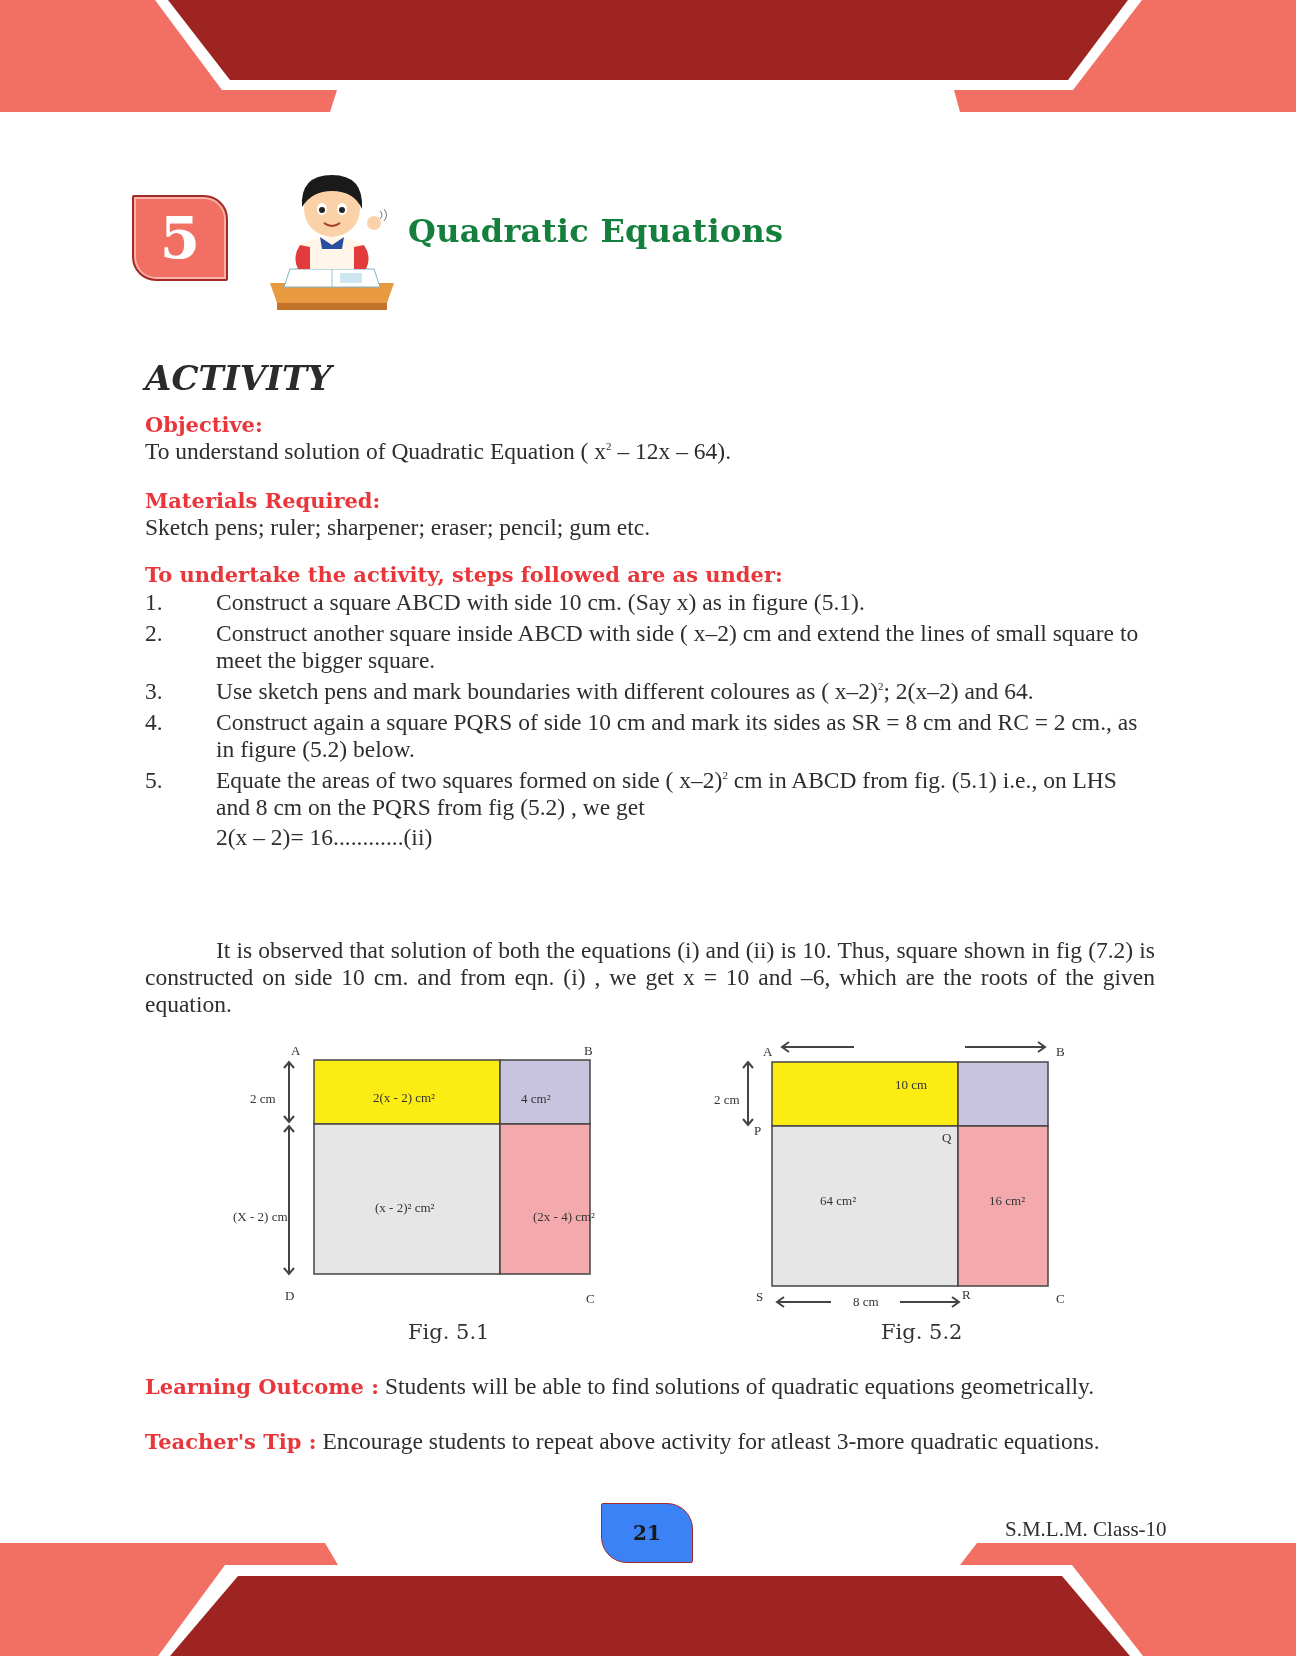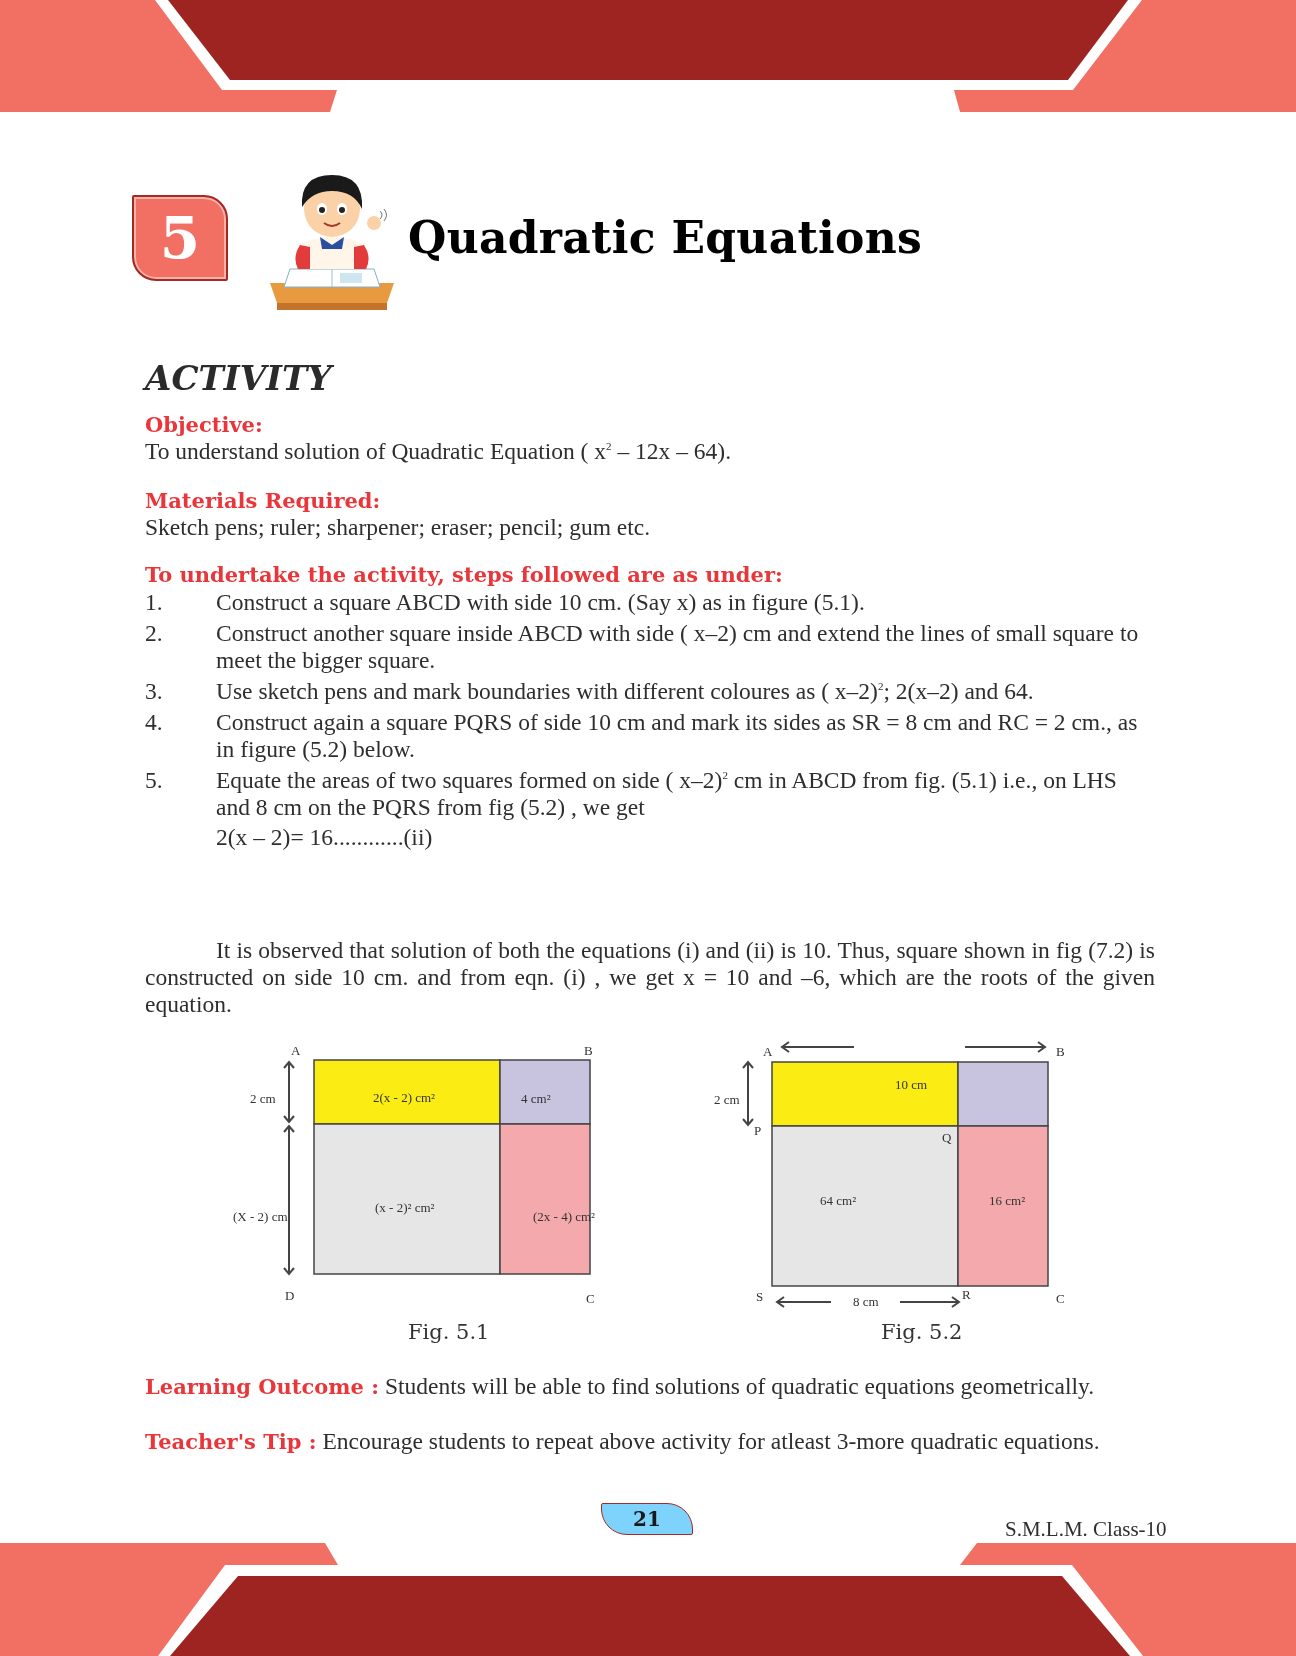--- a/index.html
+++ b/index.html
@@ -6,36 +6,36 @@
   body { width: 1296px; height: 1656px; position: relative; background: #ffffff; overflow: hidden;
          font-family: "DejaVu Serif", serif; color: #2b2b2b; }
   .abs { position: absolute; }
   svg.deco { position: absolute; left: 0; }
   .chapter-badge { left: 132px; top: 195px; width: 96px; height: 86px; background: #f26f63;
     border: 2px solid #a52a24; border-radius: 2px 24px 2px 24px; box-sizing: border-box;
     box-shadow: inset 0 0 0 2px #f7b2aa; display: flex; align-items: center; justify-content: center; }
   .chapter-badge span { font-family: "DejaVu Serif", serif; font-weight: bold; font-size: 58px; color: #fff; }
   .mascot { left: 262px; top: 165px; width: 140px; height: 148px; }
   .chapter-title { left: 408px; top: 212px; font-family: "DejaVu Serif", serif; font-weight: bold;
-    font-size: 44px; color: #000000; letter-spacing: 0.3px; }
+    font-size: 32px; color: #15803d; letter-spacing: 0.3px; }
   .activity { left: 145px; top: 358px; font-family: "DejaVu Serif", serif; font-weight: bold; font-style: italic;
     font-size: 34px; color: #2b2b2b; }
   .heading { font-family: "DejaVu Serif", serif; font-weight: bold; color: #e8363a; font-size: 21px; }
   .body-text { font-family: "Liberation Serif", serif; font-size: 23.5px; color: #2e2e2e; line-height: 27px; }
   sup { font-size: 11px; vertical-align: 9px; line-height: 0; }
   .steps-list { left: 145px; top: 589px; width: 1010px; }
   .step { display: flex; }
   .step-num { width: 71px; flex-shrink: 0; }
   .step-text { flex: 1; }
   .eq-line { padding-left: 71px; margin-top: 3px; }
   .para { left: 145px; top: 937px; width: 1010px; text-align: justify; line-height: 27px; }
   .fig-label { font-family: "Liberation Serif", serif; font-size: 13px; color: #333; position: absolute; }
   .fig-caption { font-family: "DejaVu Serif", serif; font-size: 21px; color: #333; position: absolute; }
   .footer-text { font-family: "Liberation Serif", serif; }
-  .page-badge { left: 601px; top: 1503px; width: 92px; height: 32px; background: #7dd3fc;
+  .page-badge { left: 601px; top: 1503px; width: 92px; height: 60px; background: #3b82f6;
     border: 1.5px solid #a52a24; border-radius: 20px 20px 2px 20px; box-sizing: border-box;
     border-radius: 2px 26px 2px 26px; display: flex; align-items: center; justify-content: center; }
   .page-badge span { font-family: "DejaVu Serif", serif; font-weight: bold; font-size: 20px; color: #1a1a1a; }
   .series-label { left: 1005px; top: 1517px; font-family: "Liberation Serif", serif; font-size: 21px; color: #2e2e2e; }
 </style>
 </head>
 <body>
 
 <svg class="deco" style="top:0" width="1296" height="115" viewBox="0 0 1296 115">
   <polygon points="0,0 155,0 222,90 337,90 330,112 0,112" fill="#f26f63"></polygon>

